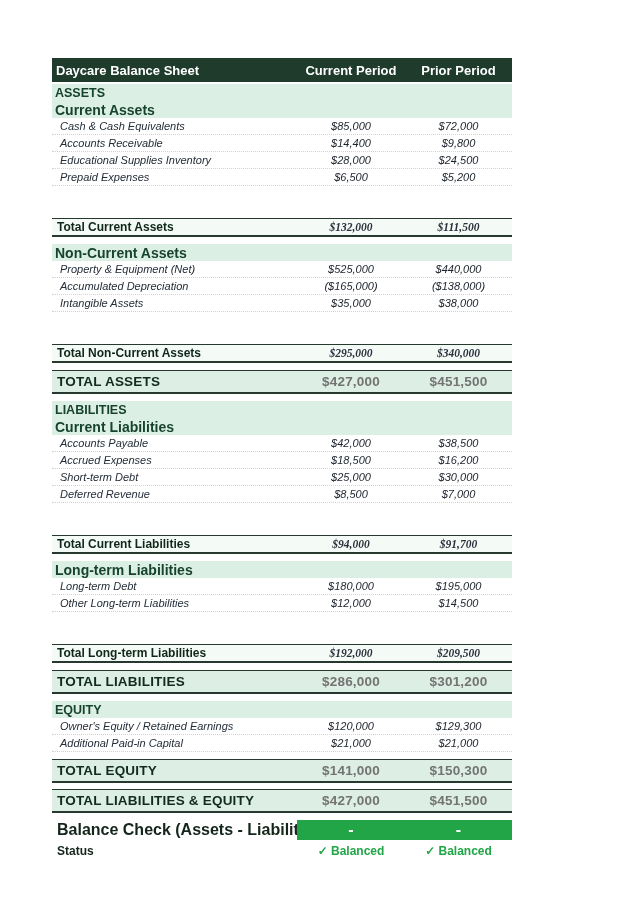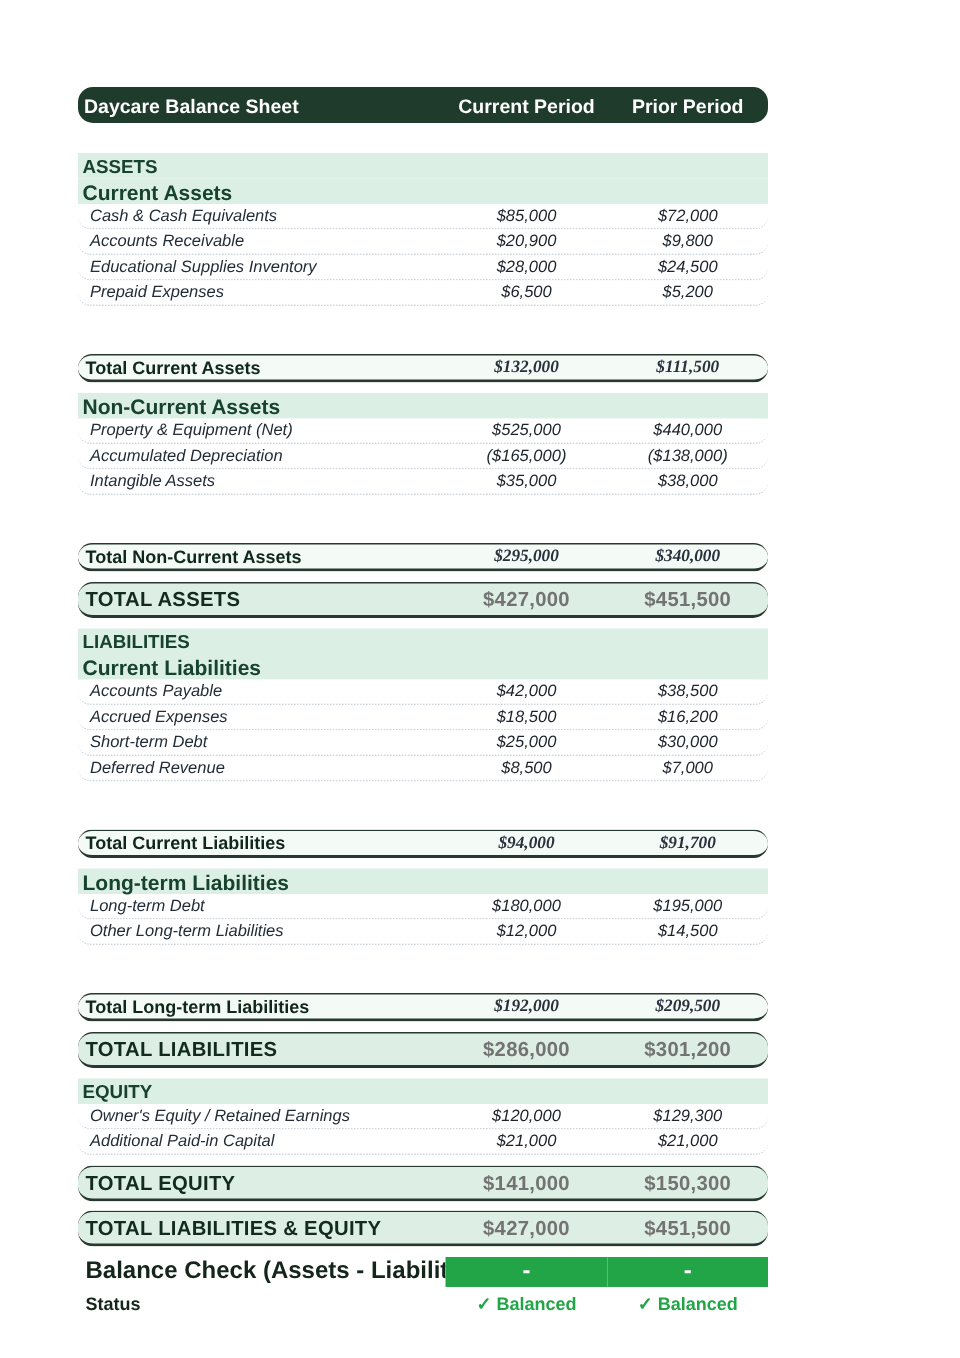--- a/index.html
+++ b/index.html
@@ -9,34 +9,34 @@
     --dark-line:#27382e;
     --accent-green:#22a546;
     --label-ink:#232d38;
     --section-ink:#17432e;
   }
   *{margin:0;padding:0;box-sizing:border-box;}
   html,body{width:640px;height:905px;background:#ffffff;overflow:hidden;
     font-family:"Liberation Sans", sans-serif;}
   .sheet{position:absolute;left:52px;top:58px;width:460px;}
 
-  .row{display:grid;grid-template-columns:245px 108px 107px;align-items:center;border-radius:10px;}
+  .row{display:grid;grid-template-columns:245px 108px 107px;align-items:center;}
   .c1{padding-left:5px;text-align:left;white-space:nowrap;overflow:hidden;}
   .c2,.c3{text-align:center;white-space:nowrap;}
 
   
   .band-header{height:24px;background:var(--header-bg);color:#ffffff;
     font-weight:bold;font-size:13px;}
   .band-header .c1{padding-left:4px;}
 
   
   .section-header{height:17px;background:var(--section-bg);color:var(--section-ink);
     font-weight:bold;font-size:12.5px;padding-left:3px;display:flex;align-items:center;}
   .section-header.sub{font-size:14px;}
-  .first-section{margin-top:20px;}
+  .first-section{margin-top:2px;}
 
   
   .data{height:17px;font-size:11px;color:var(--label-ink);
     border-bottom:1px dotted #ccd4da;background:#ffffff;font-style:italic;}
   .data .c1{padding-left:8px;}
   .data .c2,.data .c3{color:#1c232c;}
 
   
   .subtotal{height:19px;font-size:12px;font-weight:bold;color:#10271b;
     border-top:1px solid var(--dark-line);border-bottom:2px solid var(--dark-line);
@@ -75,21 +75,21 @@
   <div class="section-header first-section">ASSETS</div>
   <div class="section-header sub">Current Assets</div>
 
   <div class="row data">
     <div class="c1">Cash &amp; Cash Equivalents</div>
     <div class="c2">$85,000</div>
     <div class="c3">$72,000</div>
   </div>
   <div class="row data">
     <div class="c1">Accounts Receivable</div>
-    <div class="c2">$20,900</div>
+    <div class="c2">$14,400</div>
     <div class="c3">$9,800</div>
   </div>
   <div class="row data">
     <div class="c1">Educational Supplies Inventory</div>
     <div class="c2">$28,000</div>
     <div class="c3">$24,500</div>
   </div>
   <div class="row data">
     <div class="c1">Prepaid Expenses</div>
     <div class="c2">$6,500</div>

